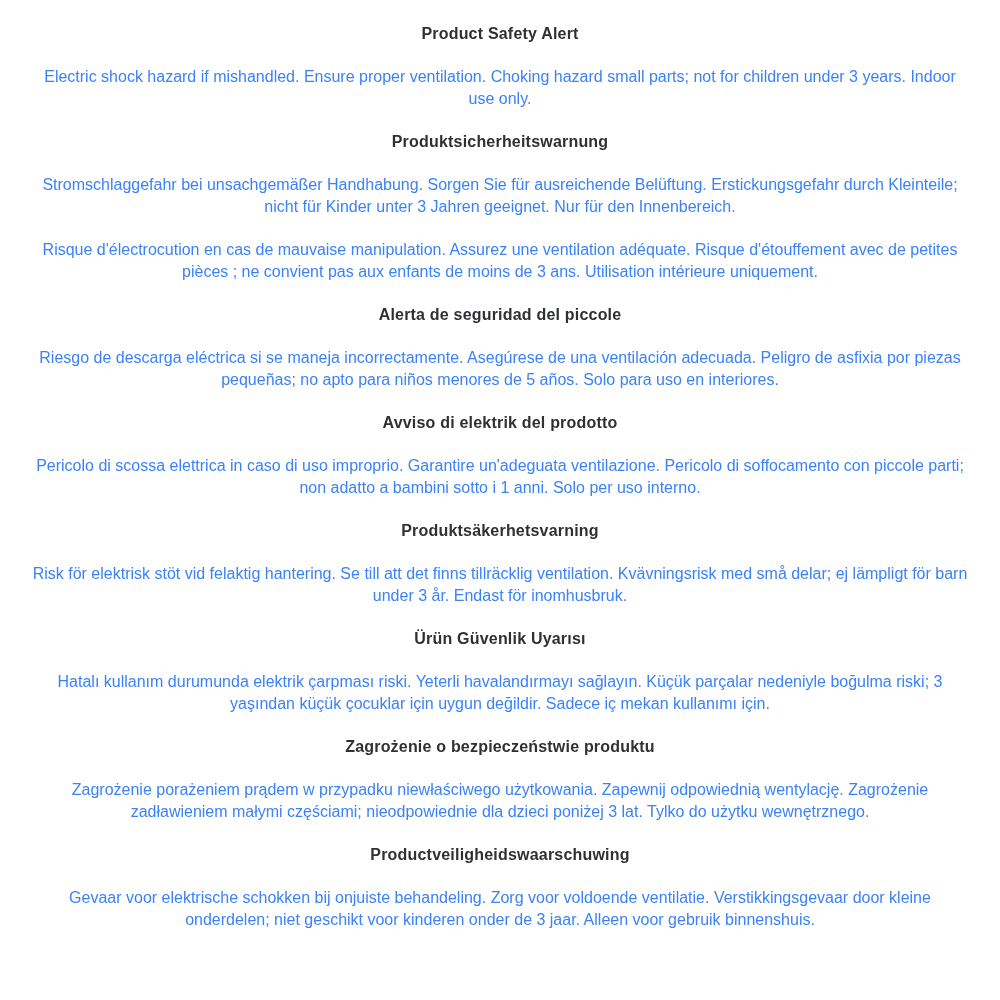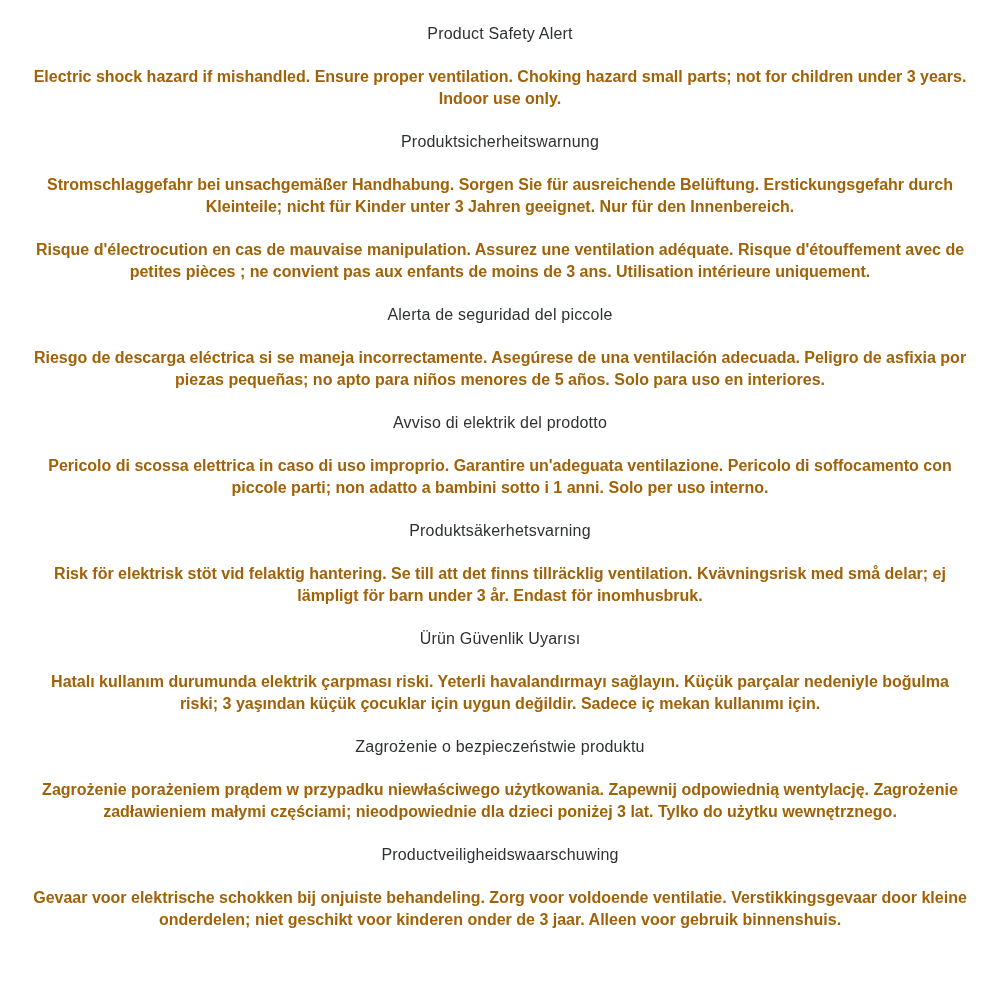--- a/index.html
+++ b/index.html
@@ -13,30 +13,30 @@
     min-height: 1000px;
     box-sizing: border-box;
     padding: 2px 32px 10px 32px;
     background: #ffffff;
     font-family: "Liberation Sans", "DejaVu Sans", sans-serif;
     text-align: center;
   }
   .alert-heading {
     font-size: 16px;
     line-height: 22px;
-    font-weight: 400;
+    font-weight: 700;
     color: #2e3033;
     margin: 21px 0;
     letter-spacing: 0.2px;
   }
   .alert-body {
     font-size: 16px;
     line-height: 22px;
-    font-weight: 700;
-    color: #a16207;
+    font-weight: 400;
+    color: #3b82f6;
     margin: 21px 0;
   }
 </style>
 </head>
 <body>
 
 <div class="doc">
 
   <section>
     <h2 class="alert-heading">Product Safety Alert</h2>

